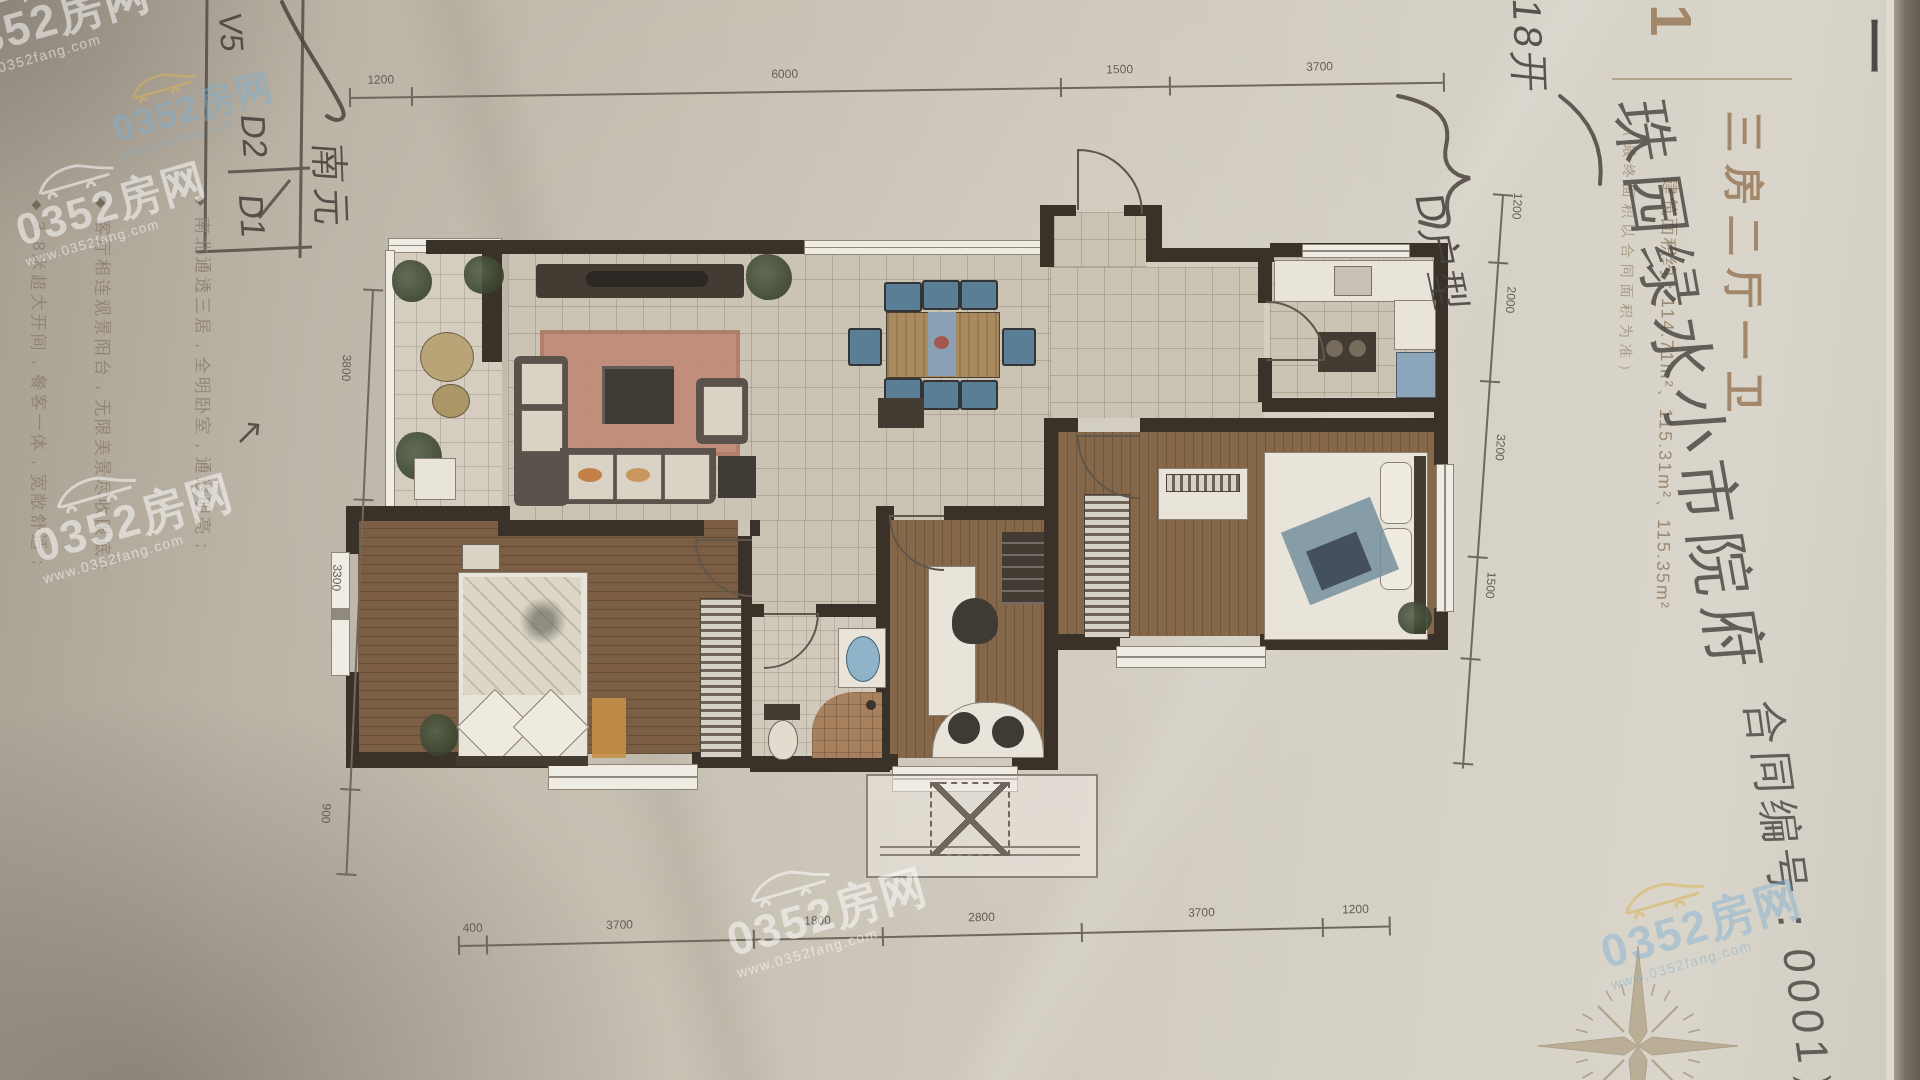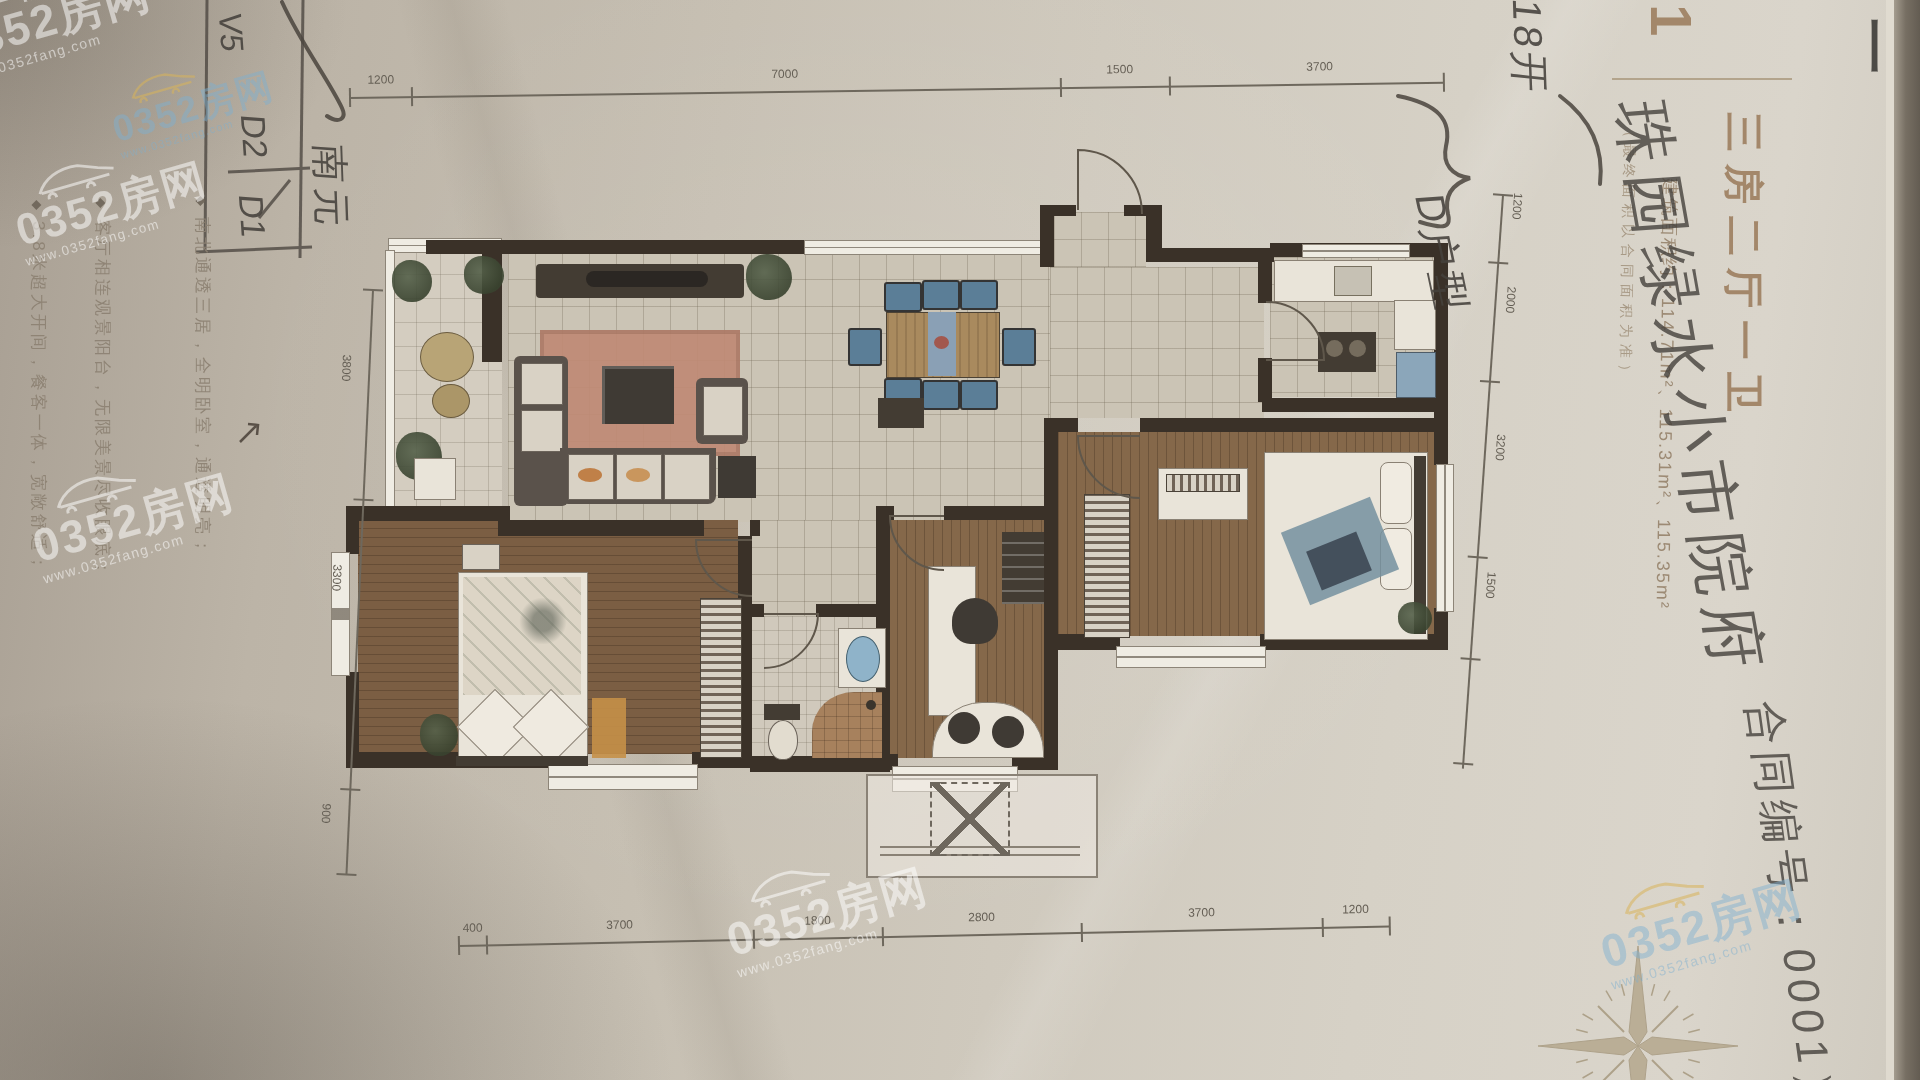--- a/index.html
+++ b/index.html
@@ -248,21 +248,21 @@
   </svg>
 
   <div style="position:absolute;left:350px;top:88px;width:1094px;height:20px;transform:rotate(-0.8deg);transform-origin:left center">
     <i class="dline" style="left:0;top:9px;width:1094px;height:2px"></i>
     <i class="tick" style="left:-1px;top:0;width:2px;height:19px"></i>
     <i class="tick" style="left:61px;top:0;width:2px;height:19px"></i>
     <i class="tick" style="left:710px;top:0;width:2px;height:19px"></i>
     <i class="tick" style="left:819px;top:0;width:2px;height:19px"></i>
     <i class="tick" style="left:1093px;top:0;width:2px;height:19px"></i>
     <i class="dim" style="left:1px;top:-15px;width:60px;text-align:center">1200</i>
-    <i class="dim" style="left:405px;top:-15px;width:60px;text-align:center">7000</i>
+    <i class="dim" style="left:405px;top:-15px;width:60px;text-align:center">6000</i>
     <i class="dim" style="left:740px;top:-15px;width:60px;text-align:center">1500</i>
     <i class="dim" style="left:940px;top:-15px;width:60px;text-align:center">3700</i>
   </div>
 
   <div style="position:absolute;left:459px;top:936px;width:931px;height:20px;transform:rotate(-1.2deg);transform-origin:left center">
     <i class="dline" style="left:0;top:9px;width:931px;height:2px"></i>
     <i class="tick" style="left:-1px;top:0;width:2px;height:19px"></i>
     <i class="tick" style="left:27px;top:0;width:2px;height:19px"></i>
     <i class="tick" style="left:294px;top:0;width:2px;height:19px"></i>
     <i class="tick" style="left:423px;top:0;width:2px;height:19px"></i>

